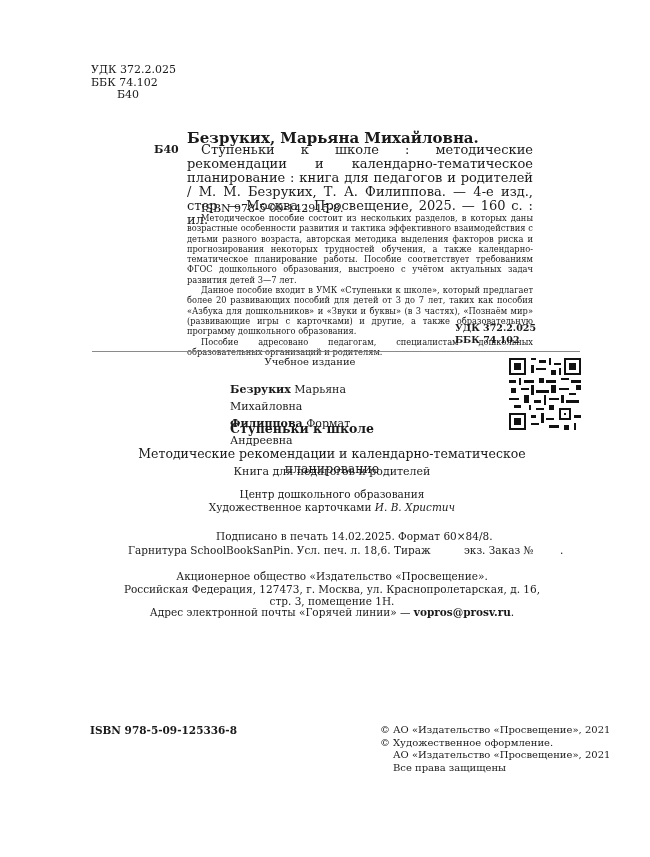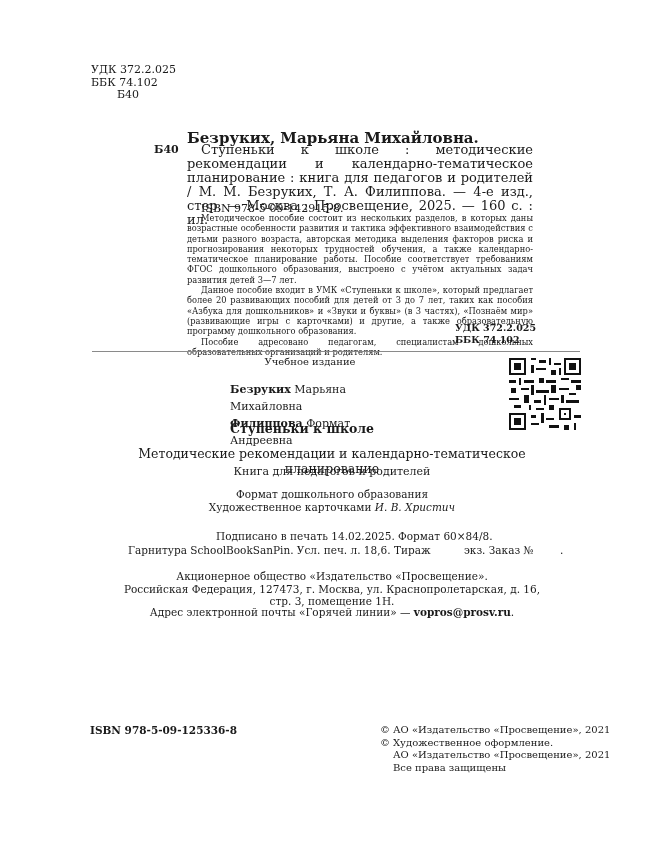--- a/index.html
+++ b/index.html
@@ -134,21 +134,21 @@
     <rect x="9" y="26" width="3" height="1"></rect>
       <rect x="16" y="27" width="4" height="1"></rect>
       <rect x="26" y="26" width="1" height="3"></rect>
       <rect x="22" y="27" width="2" height="2"></rect>
   </g>
 </svg>
 
 <div class="abs center subtitle">Методические рекомендации и календарно-тематическое планирование</div>
 <div class="abs center subtitle2">Книга для педагогов и родителей</div>
 <div class="abs center dept">
-  <div>Формат дошкольного образования</div>
+  <div>Центр дошкольного образования</div>
   <div><span>Художественное карточками</span> <span class="i">И. В. Христич</span></div>
 </div>
 
 <div class="abs print-info">
   <div class="l1">Подписано в печать 14.02.2025. Формат 60×84/8.</div>
   <div style="white-space:pre">Гарнитура SchoolBookSanPin. Усл. печ. л. 18,6. Тираж          экз. Заказ №        .</div>
 </div>
 
 <div class="abs center publisher">
   <div>Акционерное общество «Издательство «Просвещение».</div>

